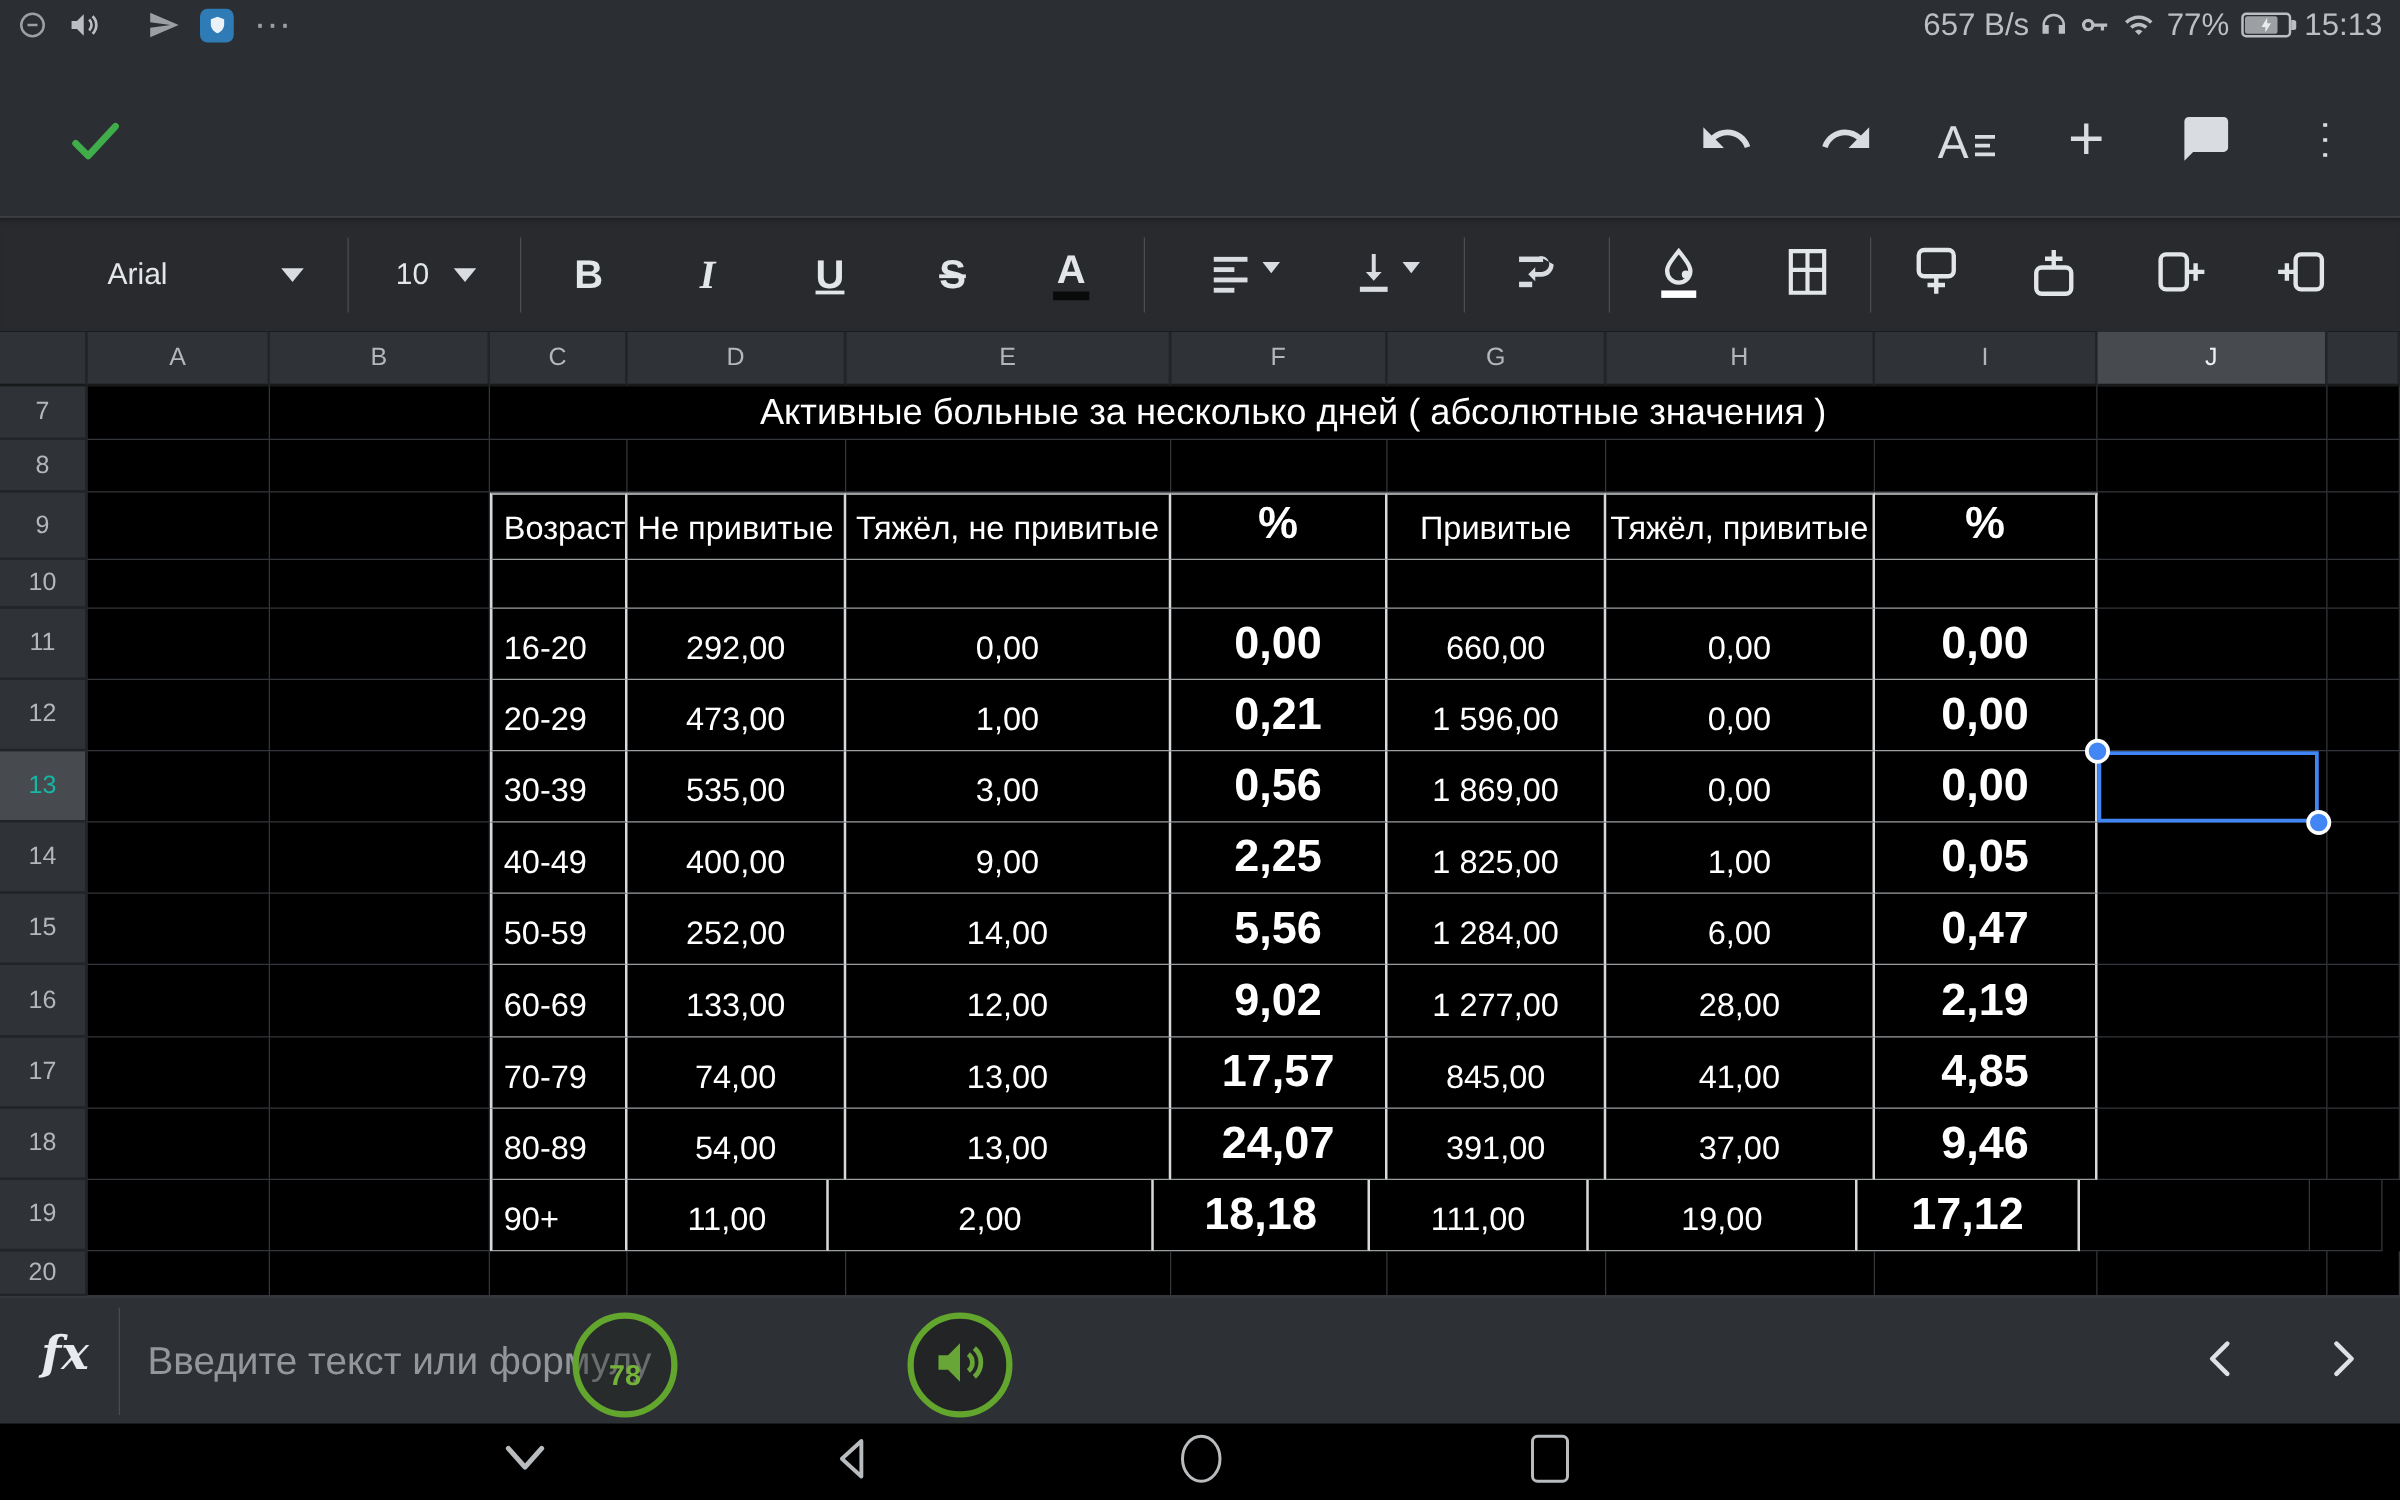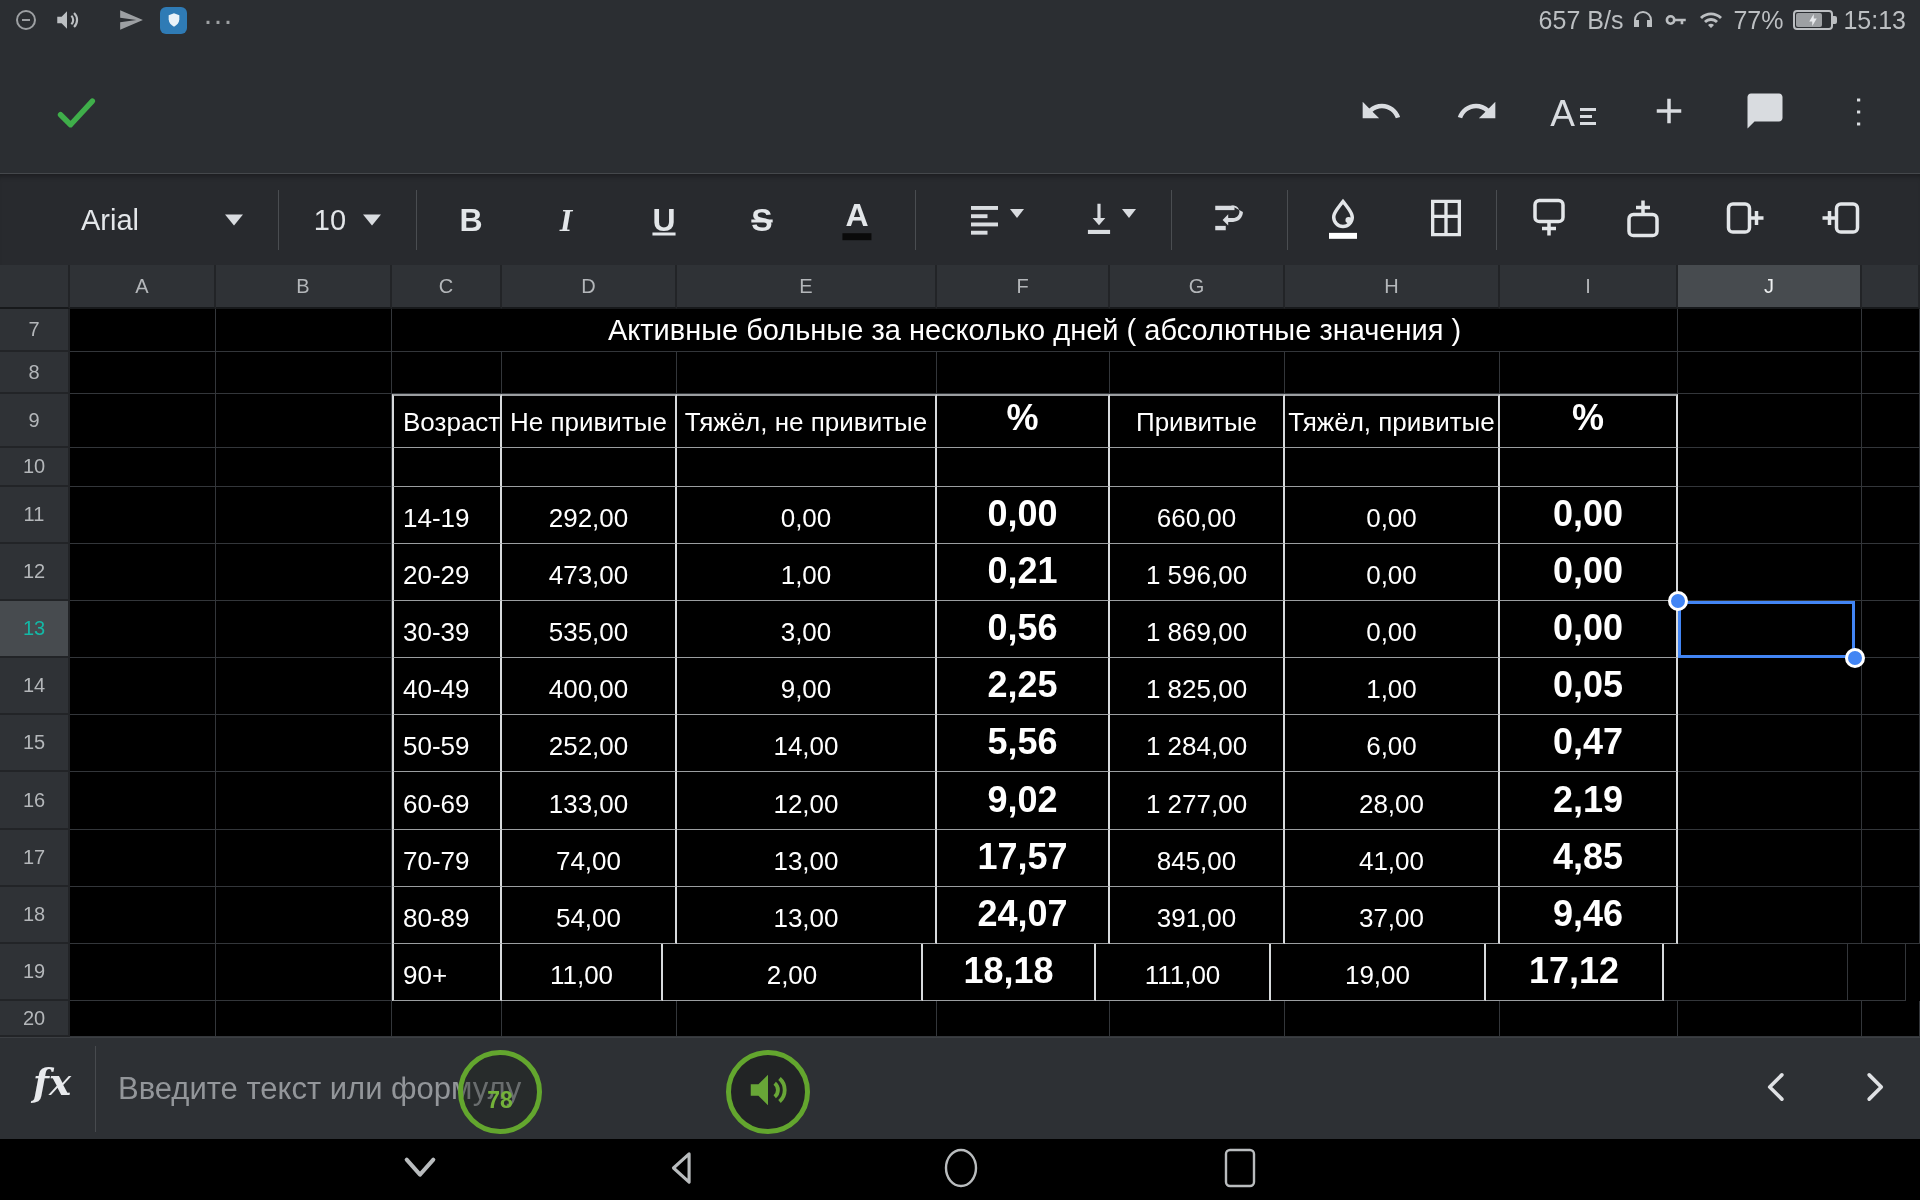--- a/index.html
+++ b/index.html
@@ -24,21 +24,21 @@
   .txtfmt { display:flex; align-items:center; gap:5px; color:#d9dce0; }
   .txtfmt .bigA { font-size:37px; line-height:1; }
   .txtfmt .lines { display:flex; flex-direction:column; gap:4px; margin-top:6px; }
   .txtfmt .lines i { display:block; height:3px; background:#d9dce0; }
   .dots { font-size:34px; color:#d9dce0; letter-spacing:0; line-height:0.6; }
 
   
   .fmtbar { position:relative; width:1920px; height:92px; background:#282a2e; border-top:1px solid #45484c; box-shadow:inset 0 6px 6px -5px rgba(0,0,0,.45); }
   .fmt-item { position:absolute; top:50%; transform:translate(-50%,-50%); color:#e3e6e9; display:flex; align-items:center; justify-content:center; }
   .fmt-sep { position:absolute; top:16px; width:1px; height:60px; background:#4a4d51; }
-  .fname { font-size:29px; }
+  .fname { font-size:24px; }
   .caret { width:0; height:0; border-left:9px solid transparent; border-right:9px solid transparent; border-top:11px solid #d9dce0; }
   .glyph { font-size:32px; font-weight:bold; }
   .glyph.it { font-style:italic; font-family:"Liberation Serif", serif; }
   .glyph.ul { text-decoration:underline; }
   .glyph.st { text-decoration:line-through; }
   .fontcolorA { font-size:32px; font-weight:bold; border-bottom:7px solid #0a0a0a; padding:0 3px 1px 3px; line-height:1.05; }
 
   
   .grid { position:relative; width:1920px; height:772px; background:#000; overflow:hidden; }
   .colheaders { display:flex; height:44px; }
@@ -361,21 +361,21 @@
       <div class="gcell tcell" style="width: 175px;"></div>
       <div class="gcell tcell" style="width: 215px;"></div>
       <div class="gcell tcell" style="width: 178px;"></div>
       <div class="gcell" style="width: 184px;"></div>
       <div class="gcell" style="width: 58px;"></div>
     </div>
     <div class="gridrow" style="height: 57px;">
       <div class="gcell gutter" style="width: 70px;">11</div>
       <div class="gcell" style="width: 146px;"></div>
       <div class="gcell" style="width: 176px;"></div>
-      <div class="gcell tcell first cleft" style="width: 110px;">14-19</div>
+      <div class="gcell tcell first cleft" style="width: 110px;">16-20</div>
       <div class="gcell tcell" style="width: 175px;">292,00</div>
       <div class="gcell tcell" style="width: 260px;">0,00</div>
       <div class="gcell tcell pct" style="width: 173px;">0,00</div>
       <div class="gcell tcell" style="width: 175px;">660,00</div>
       <div class="gcell tcell" style="width: 215px;">0,00</div>
       <div class="gcell tcell pct" style="width: 178px;">0,00</div>
       <div class="gcell" style="width: 184px;"></div>
       <div class="gcell" style="width: 58px;"></div>
     </div>
     <div class="gridrow" style="height: 57px;">

